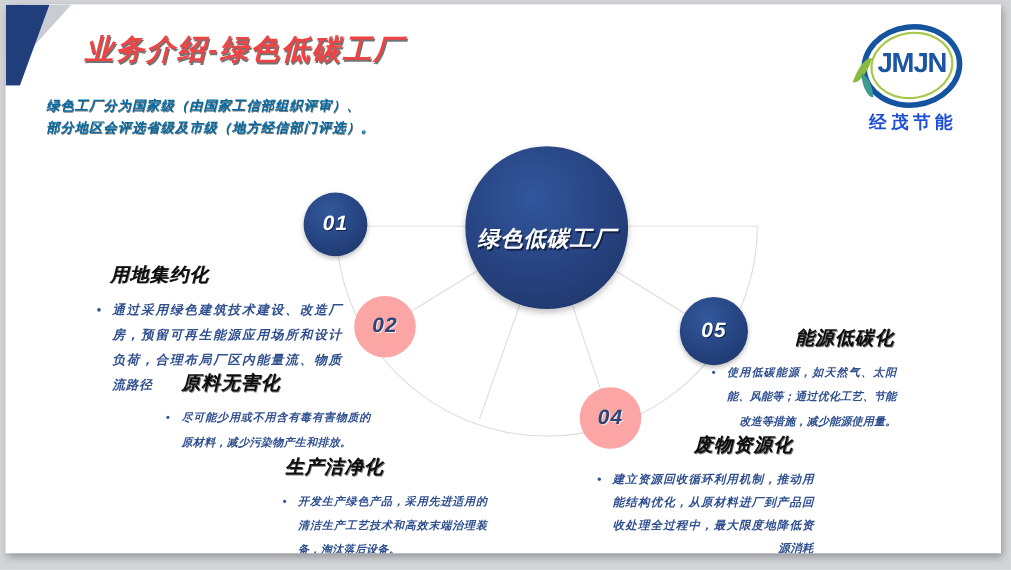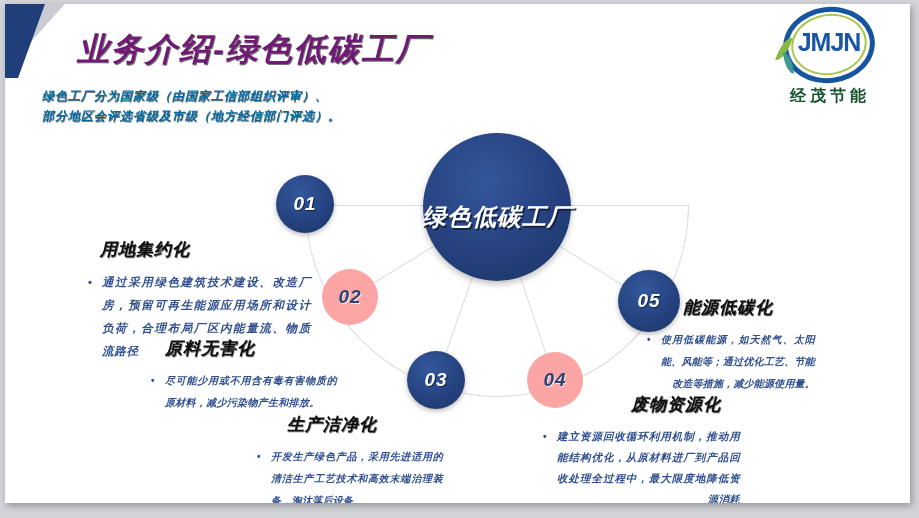--- a/index.html
+++ b/index.html
@@ -13,59 +13,59 @@
   .deco { position:absolute; top:0; left:0; }
   .deco-gray1 { width:60px; height:58px; background:#b9bdc5;
                 clip-path:polygon(0 0, 38px 0, 0 44px); }
   .deco-white { width:64px; height:66px; background:#ffffff;
                 clip-path:polygon(14px 0, 44px 0, 0 66px); }
   .deco-gray2 { width:62px; height:64px; background:#c9ccd2;
                 clip-path:polygon(38px 0, 60px 0, 4px 62px); }
   .deco-blue  { width:46px; height:74px; background:#1f3e7a;
                 clip-path:polygon(0 0, 40px 0, 13px 74px, 0 74px); }
 
-  .title { position:absolute; left:72px; top:24px; font-size:32px; font-weight:900;
-           font-style:italic; color:#701a75; letter-spacing:2px;
+  .title { position:absolute; left:72px; top:24px; font-size:26px; font-weight:900;
+           font-style:italic; color:#ef4444; letter-spacing:2px;
            text-shadow:1px 1px 0 rgba(0,0,0,.55); white-space:nowrap; }
 
   .subtitle { position:absolute; left:37px; top:82px; font-size:12px; font-weight:900;
               font-style:italic; color:#0369a1; line-height:20px; letter-spacing:1px;
               text-shadow:0.5px 0.5px 0 rgba(0,0,0,.5); white-space:nowrap; }
 
   
-  .logo { position:absolute; left:770px; top:0; width:110px; height:100px; }
+  .logo { position:absolute; left:770px; top:15px; width:110px; height:100px; }
   .logo-ring-outer { position:absolute; left:8px; top:3px; width:92px; height:76px;
                      border:5px solid #15549f; border-radius:50%; transform:rotate(-7deg); }
   .logo-ring-inner { position:absolute; left:16px; top:10px; width:76px; height:61px;
                      border:2px solid #a6c748; border-radius:50%; transform:rotate(-9deg); }
   .logo-leaf1 { position:absolute; left:4px; top:32px; width:10px; height:26px; background:#8ab93f;
                 border-radius:100% 0 100% 0; transform:rotate(18deg); }
   .logo-leaf2 { position:absolute; left:9px; top:48px; width:9px; height:22px; background:#3e9b8f;
                 border-radius:0 100% 0 100%; transform:rotate(-6deg); }
   .logo-text { position:absolute; left:8px; top:24px; width:92px; text-align:center;
                font-size:25px; font-weight:900; color:#1a56a4; letter-spacing:-1px; }
   .logo-company { position:absolute; left:0; top:82px; width:110px; text-align:center;
-                  font-size:16px; font-weight:700; color:#14532d; letter-spacing:4px; }
+                  font-size:16px; font-weight:700; color:#1d4ed8; letter-spacing:4px; }
 
   
   .arc { position:absolute; left:300px; top:201px; width:384px; height:192px;
          border:1px solid #dcdcdc; border-radius:0 0 194px 194px; }
   .spoke { position:absolute; left:492px; top:203px; height:1px; background:#dcdcdc;
            transform-origin:0 50%; }
   .spoke-02 { width:173px; transform:rotate(148.5deg); }
   .spoke-03 { width:184px; transform:rotate(109.4deg); }
   .spoke-04 { width:183px; transform:rotate(71.5deg); }
   .spoke-05 { width:179px; transform:rotate(31.7deg); }
 
   .center-circle { position:absolute; left:418px; top:129px; width:148px; height:148px;
                    border-radius:50%;
                    background:radial-gradient(circle at 42% 32%, #32579c 0%, #26417e 55%, #1b3564 100%);
                    display:flex; align-items:center; justify-content:center;
                    box-shadow:0 3px 6px rgba(0,0,0,.25); z-index:3; }
-  .center-label { color:#ffffff; font-size:24px; font-weight:900; font-style:italic;
+  .center-label { color:#ffffff; font-size:20px; font-weight:900; font-style:italic;
                   letter-spacing:1px; text-shadow:1.5px 1.5px 0 rgba(10,20,45,.7); white-space:nowrap;margin-top:20px; }
 
   .num-circle { position:absolute; border-radius:50%; display:flex; align-items:center;
                 justify-content:center; font-weight:900; font-style:italic; z-index:4;
                 font-size:19px; letter-spacing:1px; }
   .num-navy { background:radial-gradient(circle at 40% 30%, #33589c 0%, #24417d 60%, #1b3564 100%);
               color:#ffffff; text-shadow:1px 1px 0 rgba(10,20,45,.75);
               box-shadow:0 2px 5px rgba(0,0,0,.28); }
   .num-gray { background:#fca5a5; color:#2a4679; text-shadow:1px 1px 0 rgba(255,255,255,.7); }
   .c01 { left:271px; top:171px; width:58px; height:58px; }
@@ -84,29 +84,29 @@
 
   .sec1 { left:83px;  top:194px; width:223px; }
   .sec1 .sec-title { margin-left:12px;margin-top:40px; }
   .sec1 .sec-desc { font-size:11.5px; line-height:23px; letter-spacing:0.8px; }
 
   .sec2 { left:146px; top:309px; width:186px; }
   .sec2 .sec-title { margin-left:14px;margin-top:24px; }
   .sec2 .sec-desc { font-size:10px; line-height:22px; letter-spacing:0.3px; }
 
   .sec3 { left:252px; top:409px; width:186px; }
-  .sec3 .sec-title { margin-left:30px; }
+  .sec3 .sec-title { margin-left:2px; }
   .sec3 .sec-desc { font-size:10px; line-height:22px; letter-spacing:0.3px; }
 
   .sec4 { left:538px; top:389px; width:197px; }
   .sec4 .sec-title { margin-left:88px; }
   .sec4 .sec-desc { font-size:10.5px; line-height:21px; letter-spacing:0.3px; text-align-last:right; }
 
   .sec5 { left:642px; top:292px; width:168px; }
-  .sec5 .sec-title { margin-left:36px; }
+  .sec5 .sec-title { margin-left:76px; }
   .sec5 .sec-desc { font-size:10px; line-height:22px; letter-spacing:0.2px; text-align-last:right; }
 </style>
 </head>
 <body>
 
 <div class="slide">
 
   <div class="deco deco-gray1"></div>
   <div class="deco deco-white"></div>
   <div class="deco deco-gray2"></div>
@@ -133,21 +133,20 @@
   <div class="spoke spoke-03"></div>
   <div class="spoke spoke-04"></div>
   <div class="spoke spoke-05"></div>
 
   <div class="center-circle">
     <span class="center-label">绿色低碳工厂</span>
   </div>
 
   <div class="num-circle num-navy c01">01</div>
   <div class="num-circle num-gray c02">02</div>
-  <div class="num-circle num-navy c03">03</div>
   <div class="num-circle num-gray c04">04</div>
   <div class="num-circle num-navy c05">05</div>
 
   <div class="sec sec1">
     <div class="sec-title">用地集约化</div>
     <div class="sec-desc">
       <span class="dot">•</span>
       <span>通过采用绿色建筑技术建设、改造厂房，预留可再生能源应用场所和设计负荷，合理布局厂区内能量流、物质流路径</span>
     </div>
   </div>

